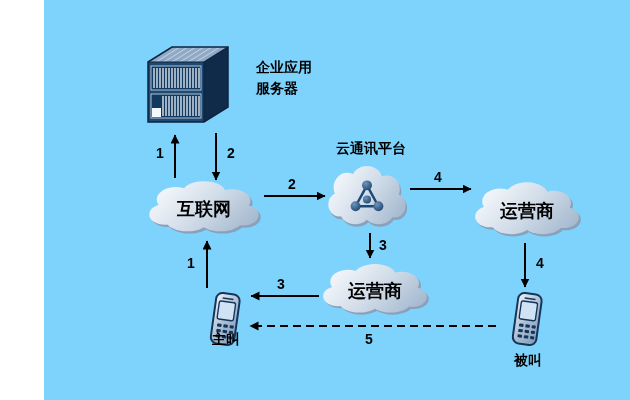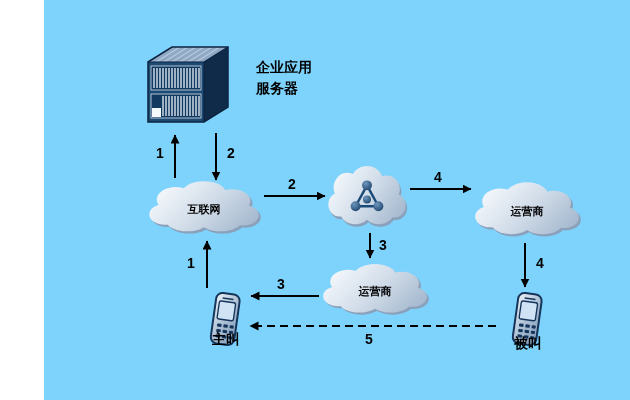--- a/index.html
+++ b/index.html
@@ -6,21 +6,21 @@
   .stage{
     position:relative;width:630px;height:400px;background:#7dd3fc;
     font-family:"Liberation Sans","DejaVu Sans",sans-serif;overflow:hidden;margin-left:44px;
   }
   .layer{position:absolute;left:0;top:0;width:630px;height:400px;pointer-events:none;}
   .node{position:absolute;}
   .cloud-fill{position:absolute;left:0;top:0;width:100%;height:100%;}
   .cloud-label{
     position:absolute;left:0;top:0;right:0;bottom:0;
     display:flex;align-items:center;justify-content:center;
-    font-weight:bold;font-size:11px;color:#000;padding-top:4px;
+    font-weight:bold;font-size:18px;color:#000;padding-top:4px;
   }
   .node-label{
     position:absolute;font-weight:bold;font-size:14px;color:#000;text-align:center;
   }
   .server-label{
     position:absolute;font-weight:bold;font-size:14px;color:#000;
     white-space:pre-line;line-height:21px;text-align:left;
   }
   .num{position:absolute;font-weight:bold;font-size:14px;color:#000;}
   .glyph{
@@ -166,20 +166,21 @@
   <div class="server-label" style="left:212px;top:57px">企业应用
 服务器</div>
 
   <div class="node" style="left:102px;top:176px;width:116px;height:62px">
     <svg class="cloud-fill" viewBox="0 0 140 84" preserveAspectRatio="none">
         <use href="#cloudShape"></use>
       </svg>
     <div class="cloud-label">互联网</div>
   </div>
 
+  <div class="node-label" style="left:272px;top:140px;width:110px">云通讯平台</div>
   <div class="node" style="left:282px;top:160px;width:82px;height:72px">
     <svg class="cloud-fill" viewBox="0 0 140 84" preserveAspectRatio="none">
         <use href="#cloudShape"></use>
       </svg>
     <svg class="glyph" viewBox="0 0 40 40">
       <g stroke="#1c4a78" stroke-width="2.6">
         <line x1="20" y1="8" x2="8" y2="30"></line>
           <line x1="20" y1="8" x2="32" y2="30"></line>
           <line x1="8" y1="30" x2="32" y2="30"></line>
       </g>
@@ -209,21 +210,21 @@
         <use href="#phoneShape"></use>
       </svg>
   </div>
   <div class="node-label" style="left:156px;top:331px;width:52px">主叫</div>
 
   <div class="node phone" style="left:464px;top:290px;width:40px;height:60px">
     <svg viewBox="0 0 44 64" width="40" height="60">
         <use href="#phoneShape"></use>
       </svg>
   </div>
-  <div class="node-label" style="left:458px;top:335px;width:52px">被叫</div>
+  <div class="node-label" style="left:458px;top:352px;width:52px">被叫</div>
 
   <div class="num" style="left:112px;top:145px">1</div>
   <div class="num" style="left:183px;top:145px">2</div>
   <div class="num" style="left:244px;top:176px">2</div>
   <div class="num" style="left:390px;top:169px">4</div>
   <div class="num" style="left:335px;top:237px">3</div>
   <div class="num" style="left:492px;top:255px">4</div>
   <div class="num" style="left:233px;top:276px">3</div>
   <div class="num" style="left:143px;top:255px">1</div>
   <div class="num" style="left:321px;top:331px">5</div>

